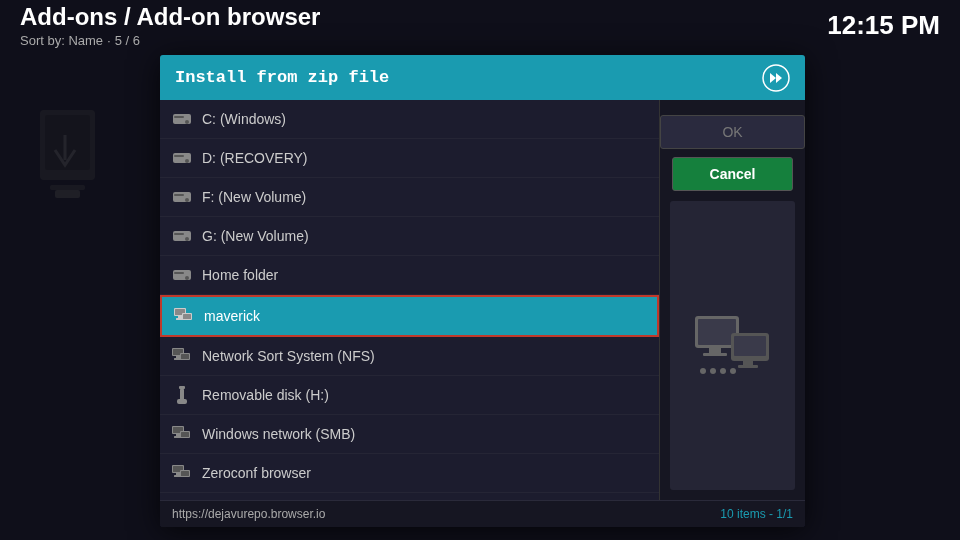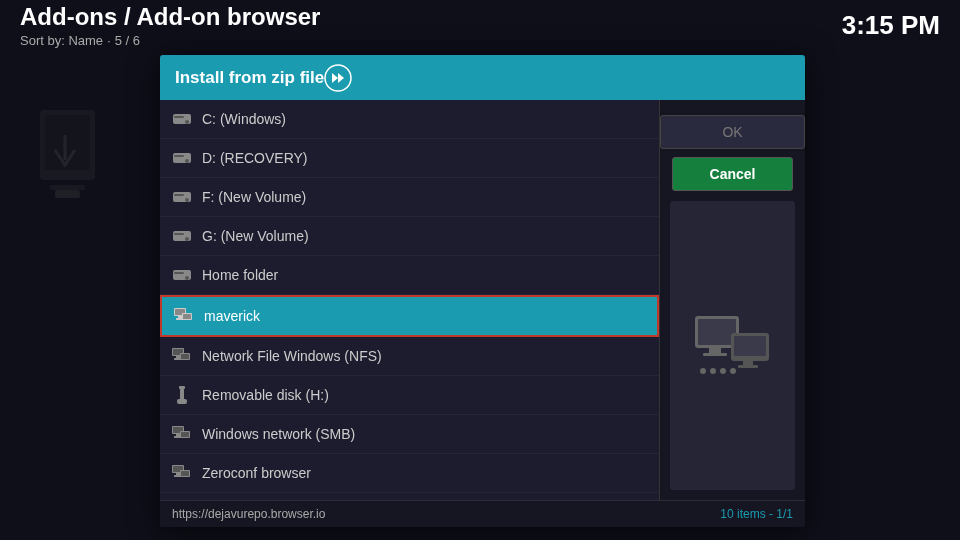--- a/index.html
+++ b/index.html
@@ -70,23 +70,24 @@
       border-radius: 3px;
       overflow: hidden;
       box-shadow: 0 4px 30px rgba(0,0,0,0.7);
     }
 
     
     .dialog-header {
       background: #1a9bb0;
       display: flex;
       align-items: center;
-      justify-content: flex-start;
+      justify-content: space-between;
       padding: 10px 15px;
       height: 45px;
+      font-family: Liberation Mono, monospace;
     }
     .dialog-title {
       color: #fff;
       font-size: 17px;
       font-weight: bold;
     }
     .kodi-logo {
       width: 28px;
       height: 28px;
     }
@@ -191,21 +192,21 @@
 </head>
 <body>
 
 <div class="bg"></div>
 
 <div class="top-bar">
   <div class="top-bar-left">
     <span class="page-title">Add-ons / Add-on browser</span>
     <span class="sort-info">Sort by: Name · 5 / 6</span>
   </div>
-  <span class="clock">3:15 PM</span>
+  <span class="clock">12:15 PM</span>
 </div>
 
 <div class="bg-icon">
   <svg width="100" height="120" viewBox="0 0 100 120" fill="none">
     <rect x="10" y="10" width="55" height="70" rx="4" fill="#333"></rect>
     <rect x="15" y="15" width="45" height="55" rx="2" fill="#222"></rect>
     <rect x="20" y="85" width="35" height="5" rx="2" fill="#333"></rect>
     <rect x="25" y="90" width="25" height="8" rx="2" fill="#444"></rect>
 
     <path d="M35 35 L35 60 M25 50 L35 65 L45 50" stroke="#555" stroke-width="3" fill="none"></path>
@@ -301,21 +302,21 @@
         <div class="item-icon">
           <svg width="20" height="16" viewBox="0 0 20 16">
             <rect x="0" y="0" width="12" height="8" rx="1" fill="#888"></rect>
             <rect x="1" y="1" width="10" height="6" rx="0.5" fill="#555"></rect>
             <rect x="4" y="8" width="4" height="2" fill="#888"></rect>
             <rect x="2" y="10" width="8" height="2" rx="0.5" fill="#888"></rect>
             <rect x="8" y="5" width="10" height="7" rx="1" fill="#888"></rect>
             <rect x="9" y="6" width="8" height="5" rx="0.5" fill="#555"></rect>
           </svg>
         </div>
-        <span>Network File Windows (NFS)</span>
+        <span>Network Sort System (NFS)</span>
       </div>
 
       <div class="file-item">
         <div class="item-icon">
           <svg width="16" height="18" viewBox="0 0 16 18">
             <rect x="5" y="0" width="6" height="3" rx="1" fill="#888"></rect>
             <rect x="6" y="3" width="4" height="12" rx="0.5" fill="#888"></rect>
             <rect x="3" y="13" width="10" height="5" rx="2" fill="#888"></rect>
           </svg>
         </div>

